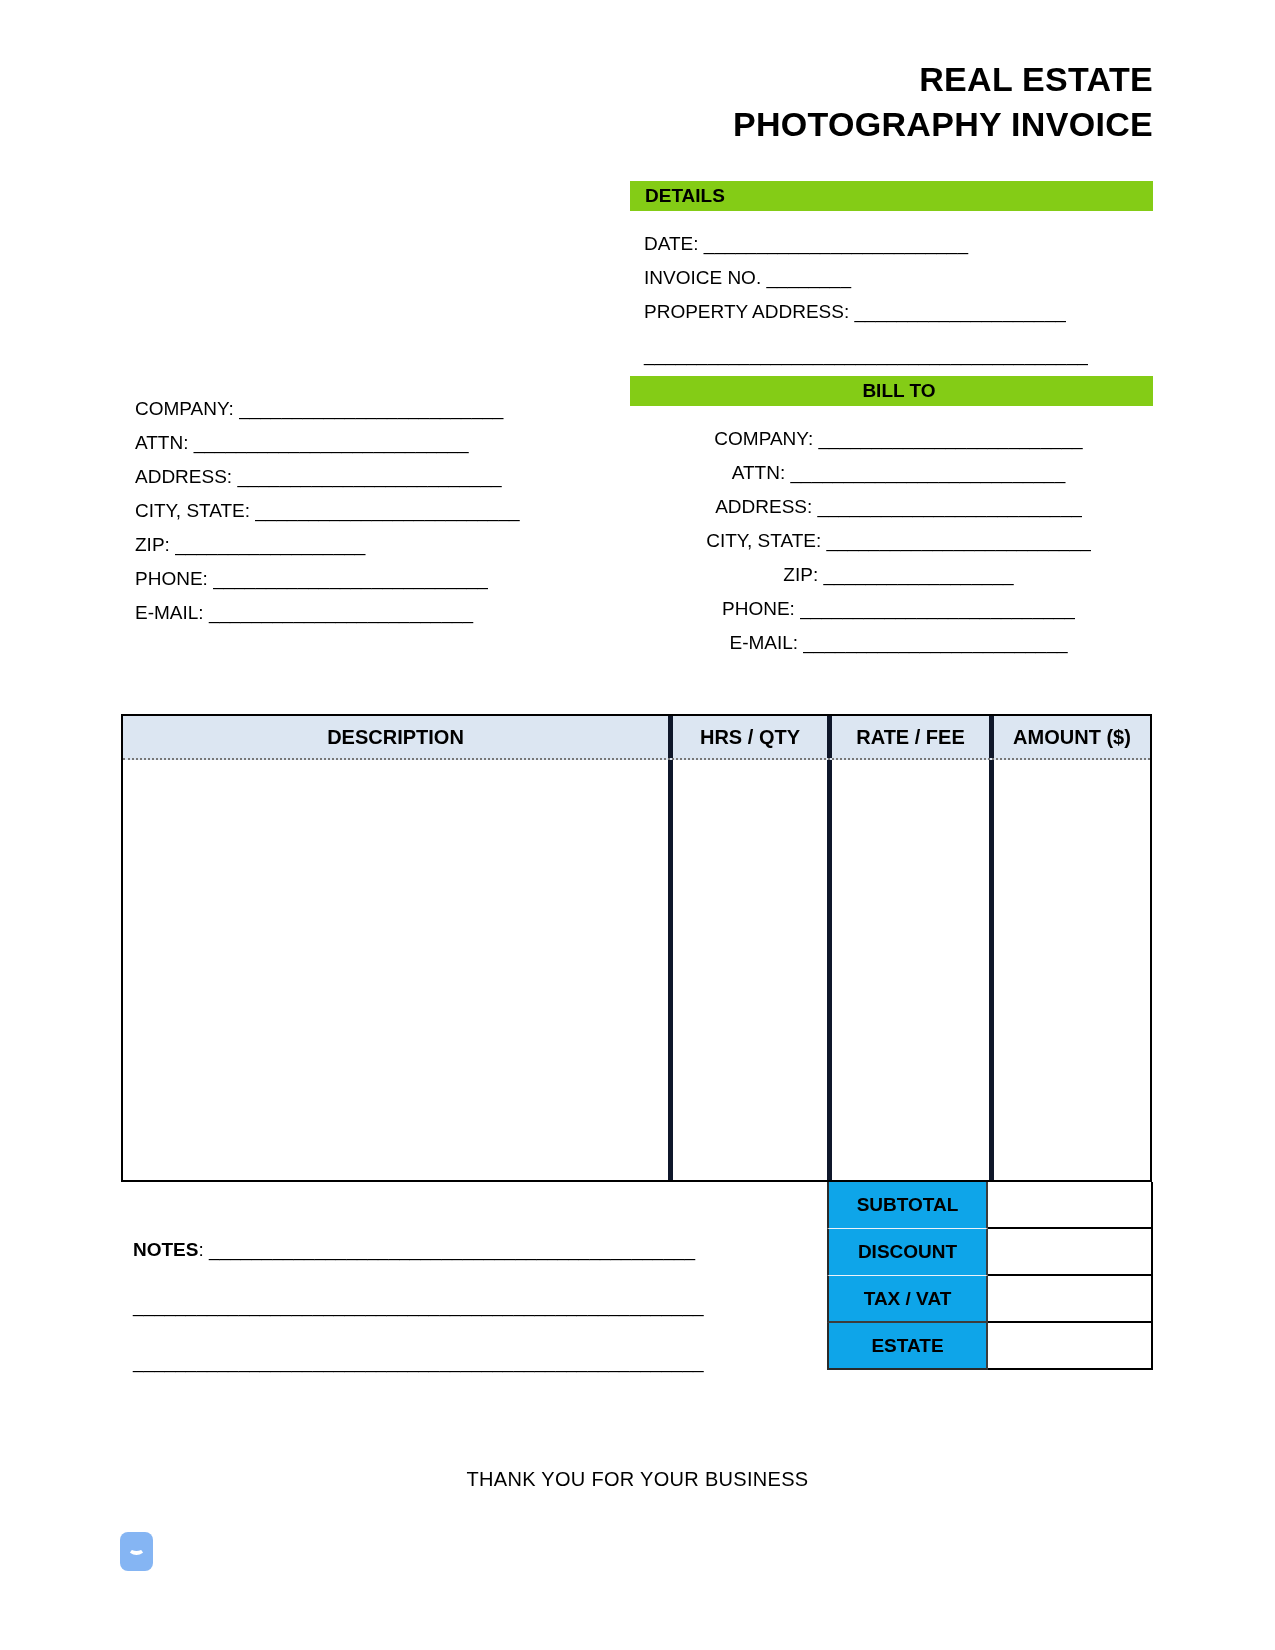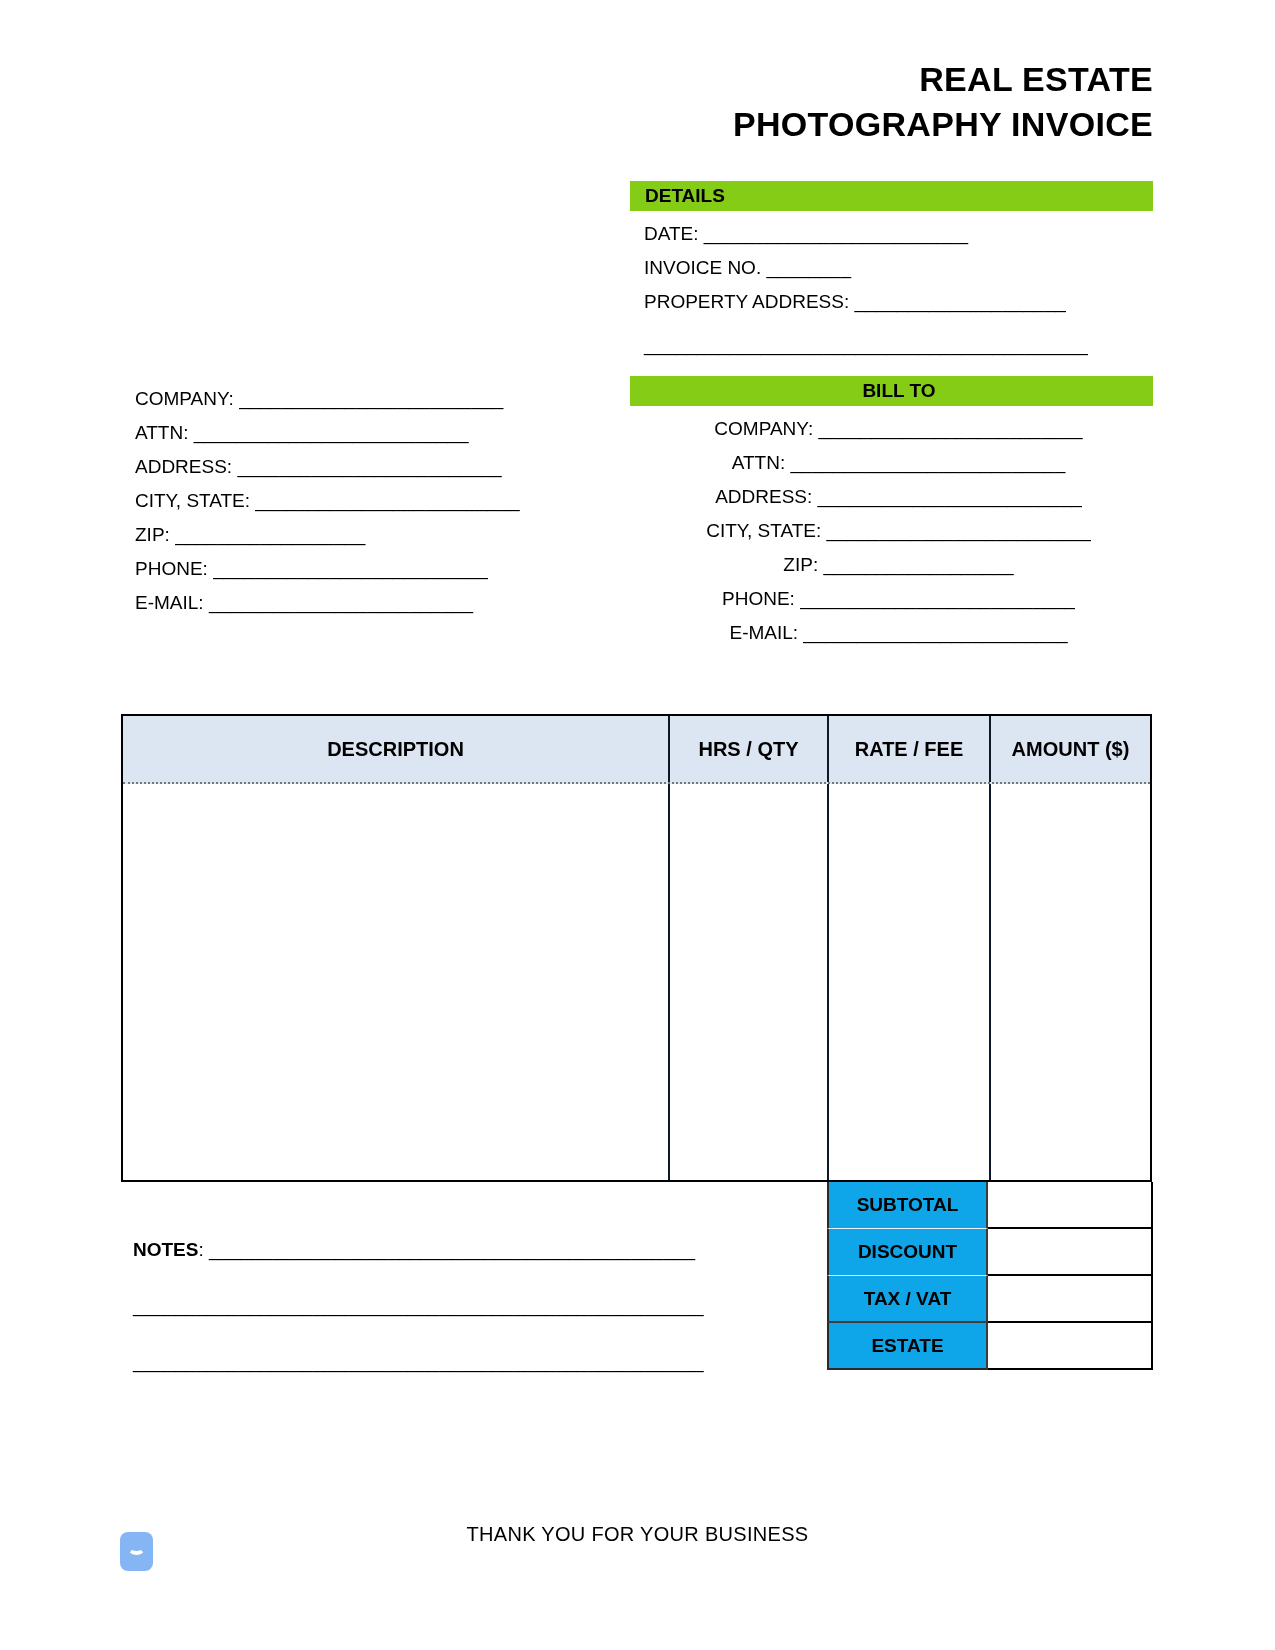--- a/index.html
+++ b/index.html
@@ -11,66 +11,66 @@
   .doc-title {
     position:absolute; top:57px; right:122px; text-align:right;
     font-size:34px; font-weight:700; line-height:45px; letter-spacing:.3px;
   }
   
   .section { position:absolute; }
   .sec-bar {
     height:30px; line-height:30px; background:#84cc16;
     font-weight:700; font-size:19px; padding-left:15px; box-sizing:border-box;
   }
-  .fields { margin-top:6px; }
+  .fields { margin-top:16px; }
   .field-row { font-size:19px; line-height:34px; white-space:nowrap; padding-left:14px; }
   .field-row .blank { white-space:nowrap; }
   #details { left:630px; top:181px; width:523px; }
   #details .field-row.cont { margin-top:9px; }
   #from    { left:121px; top:376px; width:439px; }
   #billto  { left:630px; top:376px; width:523px;text-align:center; }
 
   
   #items {
     position:absolute; left:121px; top:714px; width:1031px; height:468px;
     border:2px solid #000; box-sizing:border-box; display:flex; flex-direction:column;
   }
-  .items-header { display:flex; height:68px; background:#dce6f2; border-bottom:2px dotted #777; box-sizing:border-box; }
+  .items-header { display:flex; height:44px; background:#dce6f2; border-bottom:2px dotted #777; box-sizing:border-box; }
   .items-header .col {
     display:flex; align-items:center; justify-content:center;
     font-weight:700; font-size:20px; box-sizing:border-box;
   }
   .items-body { flex:1; display:flex; }
   .items-body .col { box-sizing:border-box; }
   .col-desc { width:545px; }
   .col-qty  { width:159px; }
   .col-rate { width:162px; }
   .col-amt  { flex:1; }
-  .col + .col { border-left:2px solid #0f172a;text-align:center; }
+  .col + .col { border-left:5px solid #0f172a;text-align:center; }
 
   
   #summary { position:absolute; left:827px; top:1182px; width:326px; }
   .sum-row { display:flex; height:47px; }
   .sum-label {
     width:161px; background:#0ea5e9; box-sizing:border-box;
     border-left:2px solid #2a2a2a; border-right:2px solid #3c3c3c; border-bottom:1px solid #edf2f9;
     display:flex; align-items:center; justify-content:center;
     font-weight:700; font-size:19px;
   }
   .sum-row:nth-child(3) .sum-label { border-bottom:2px solid #3c3c3c; }
   .sum-row:nth-child(4) .sum-label { border-bottom:2px solid #2a2a2a; }
   .sum-value { flex:1; background:#fff; box-sizing:border-box; border-right:2px solid #000; border-bottom:2px solid #000; }
 
   
   #notes { position:absolute; left:133px; top:1222px; font-size:19px; }
   .notes-line { height:56px; line-height:56px; white-space:nowrap; }
   .notes-label { font-weight:700; }
 
   
-  #thankyou { position:absolute; left:0; top:1523px; width:1275px; text-align:center; font-size:20px; letter-spacing:.3px; }
+  #thankyou { position:absolute; left:0; top:1468px; width:1275px; text-align:center; font-size:20px; letter-spacing:.3px; }
 
   
   #logo { position:absolute; left:120px; top:1532px; width:33px; height:39px; background:#85b5f3; border-radius:8px; }
   #logo .smile {
     width:17px; height:13px; margin:10px auto 0; box-sizing:border-box;
     border:3px solid transparent; border-bottom:4px solid #ffffff; border-radius:50%;
   }
 </style>
 </head>
 <body>

